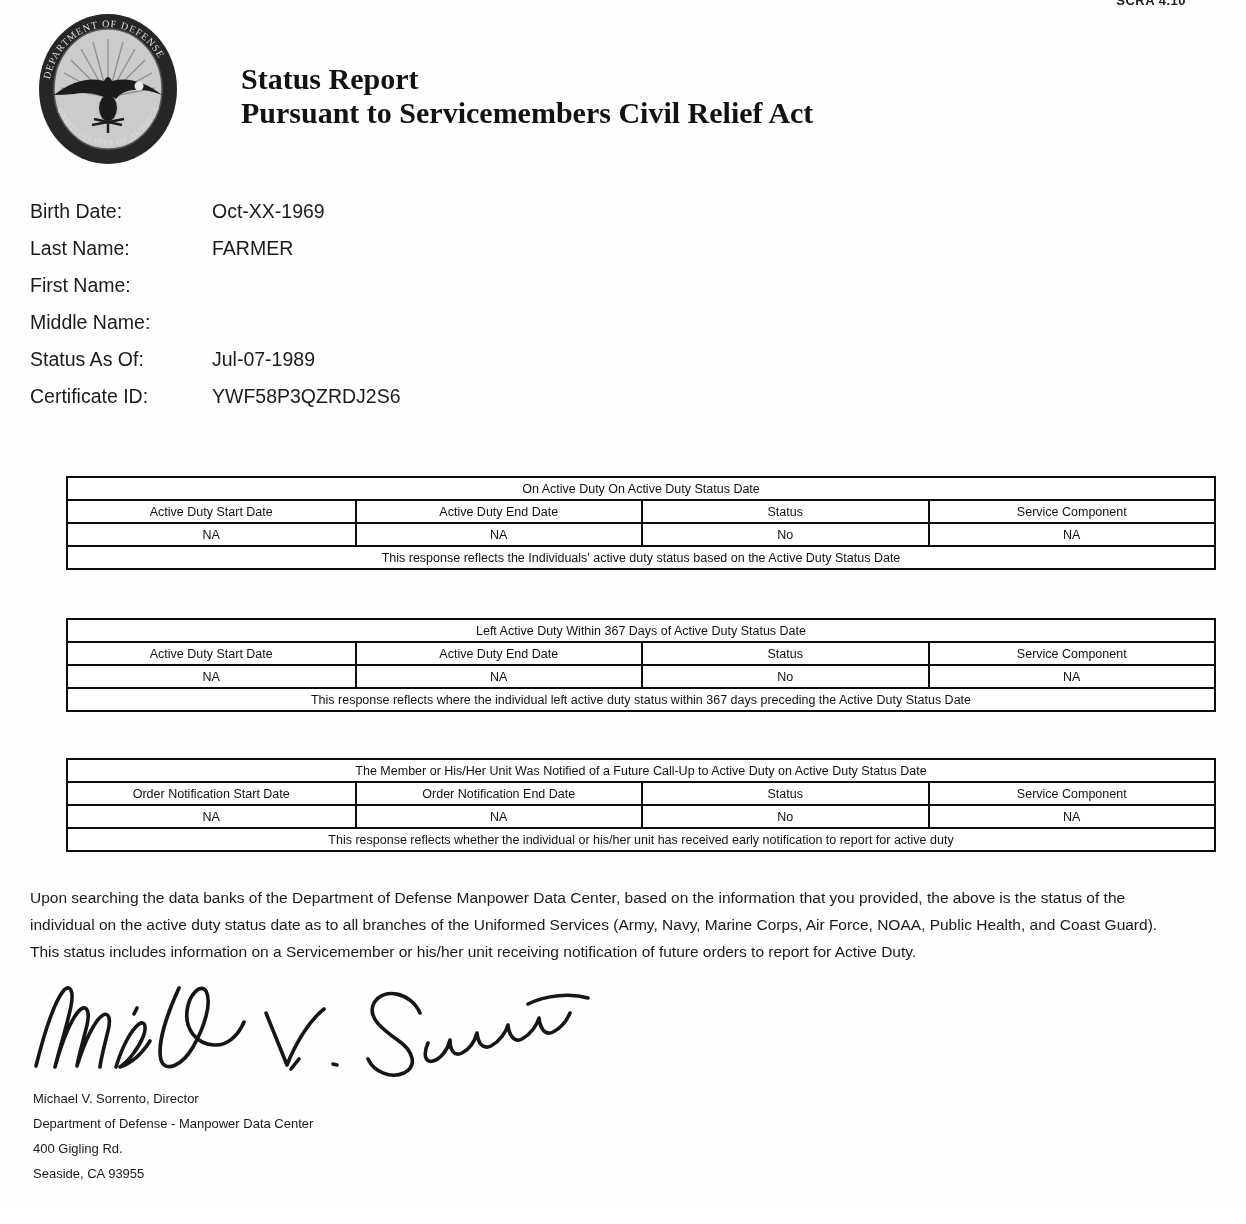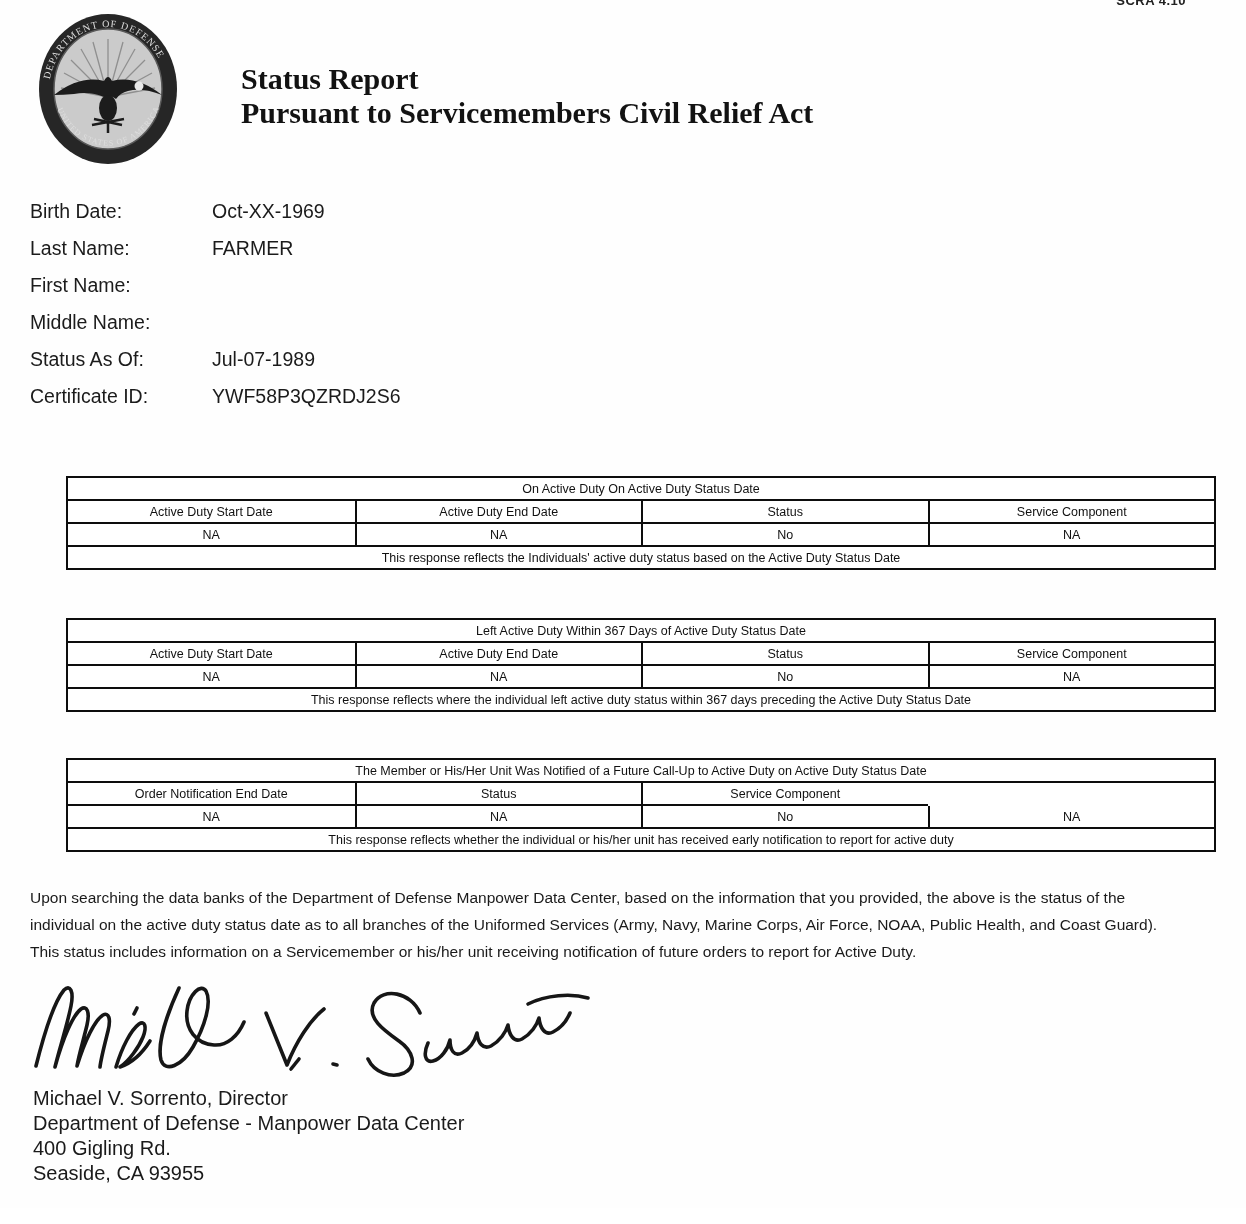--- a/index.html
+++ b/index.html
@@ -40,21 +40,21 @@
   #tbl-0 { top:476px; } #tbl-1 { top:618px; } #tbl-2 { top:758px; }
   
   .body-par {
     position:absolute; left:30px; top:884px; width:1152px;
     font-size:15.5px; line-height:27px; color:#1a1a1a; text-align:left;
   }
   
   .sig { position:absolute; left:28px; top:980px; width:566px; height:100px; }
   .sig path { fill:none; stroke:#161616; stroke-width:3.6; stroke-linecap:round; stroke-linejoin:round; }
   
-  .sig-block { position:absolute; left:33px; top:1086px; font-size:20px; line-height:25px; color:#1a1a1a; }
+  .sig-block { position:absolute; left:33px; top:1086px; font-size:13px; line-height:25px; color:#1a1a1a; }
 </style>
 </head>
 <body>
 
 <div class="page">
 
   <div class="form-label">SCRA 4.10</div>
 
   <svg class="seal" viewBox="0 0 140 152" xmlns="http://www.w3.org/2000/svg" aria-hidden="true">
     <defs>
@@ -151,20 +151,21 @@
       <div>NA</div>
       <div>No</div>
       <div>NA</div>
     </div>
     <div class="tbl-note">This response reflects where the individual left active duty status within 367 days preceding the Active Duty Status Date</div>
   </div>
 
   <div class="tbl" id="tbl-2">
     <div class="tbl-title">The Member or His/Her Unit Was Notified of a Future Call-Up to Active Duty on Active Duty Status Date</div>
     <div class="tbl-cols">
+      <div>Order Notification Start Date</div>
       <div>Order Notification End Date</div>
       <div>Status</div>
       <div>Service Component</div>
     </div>
     <div class="tbl-vals">
       <div>NA</div>
       <div>NA</div>
       <div>No</div>
       <div>NA</div>
     </div>

